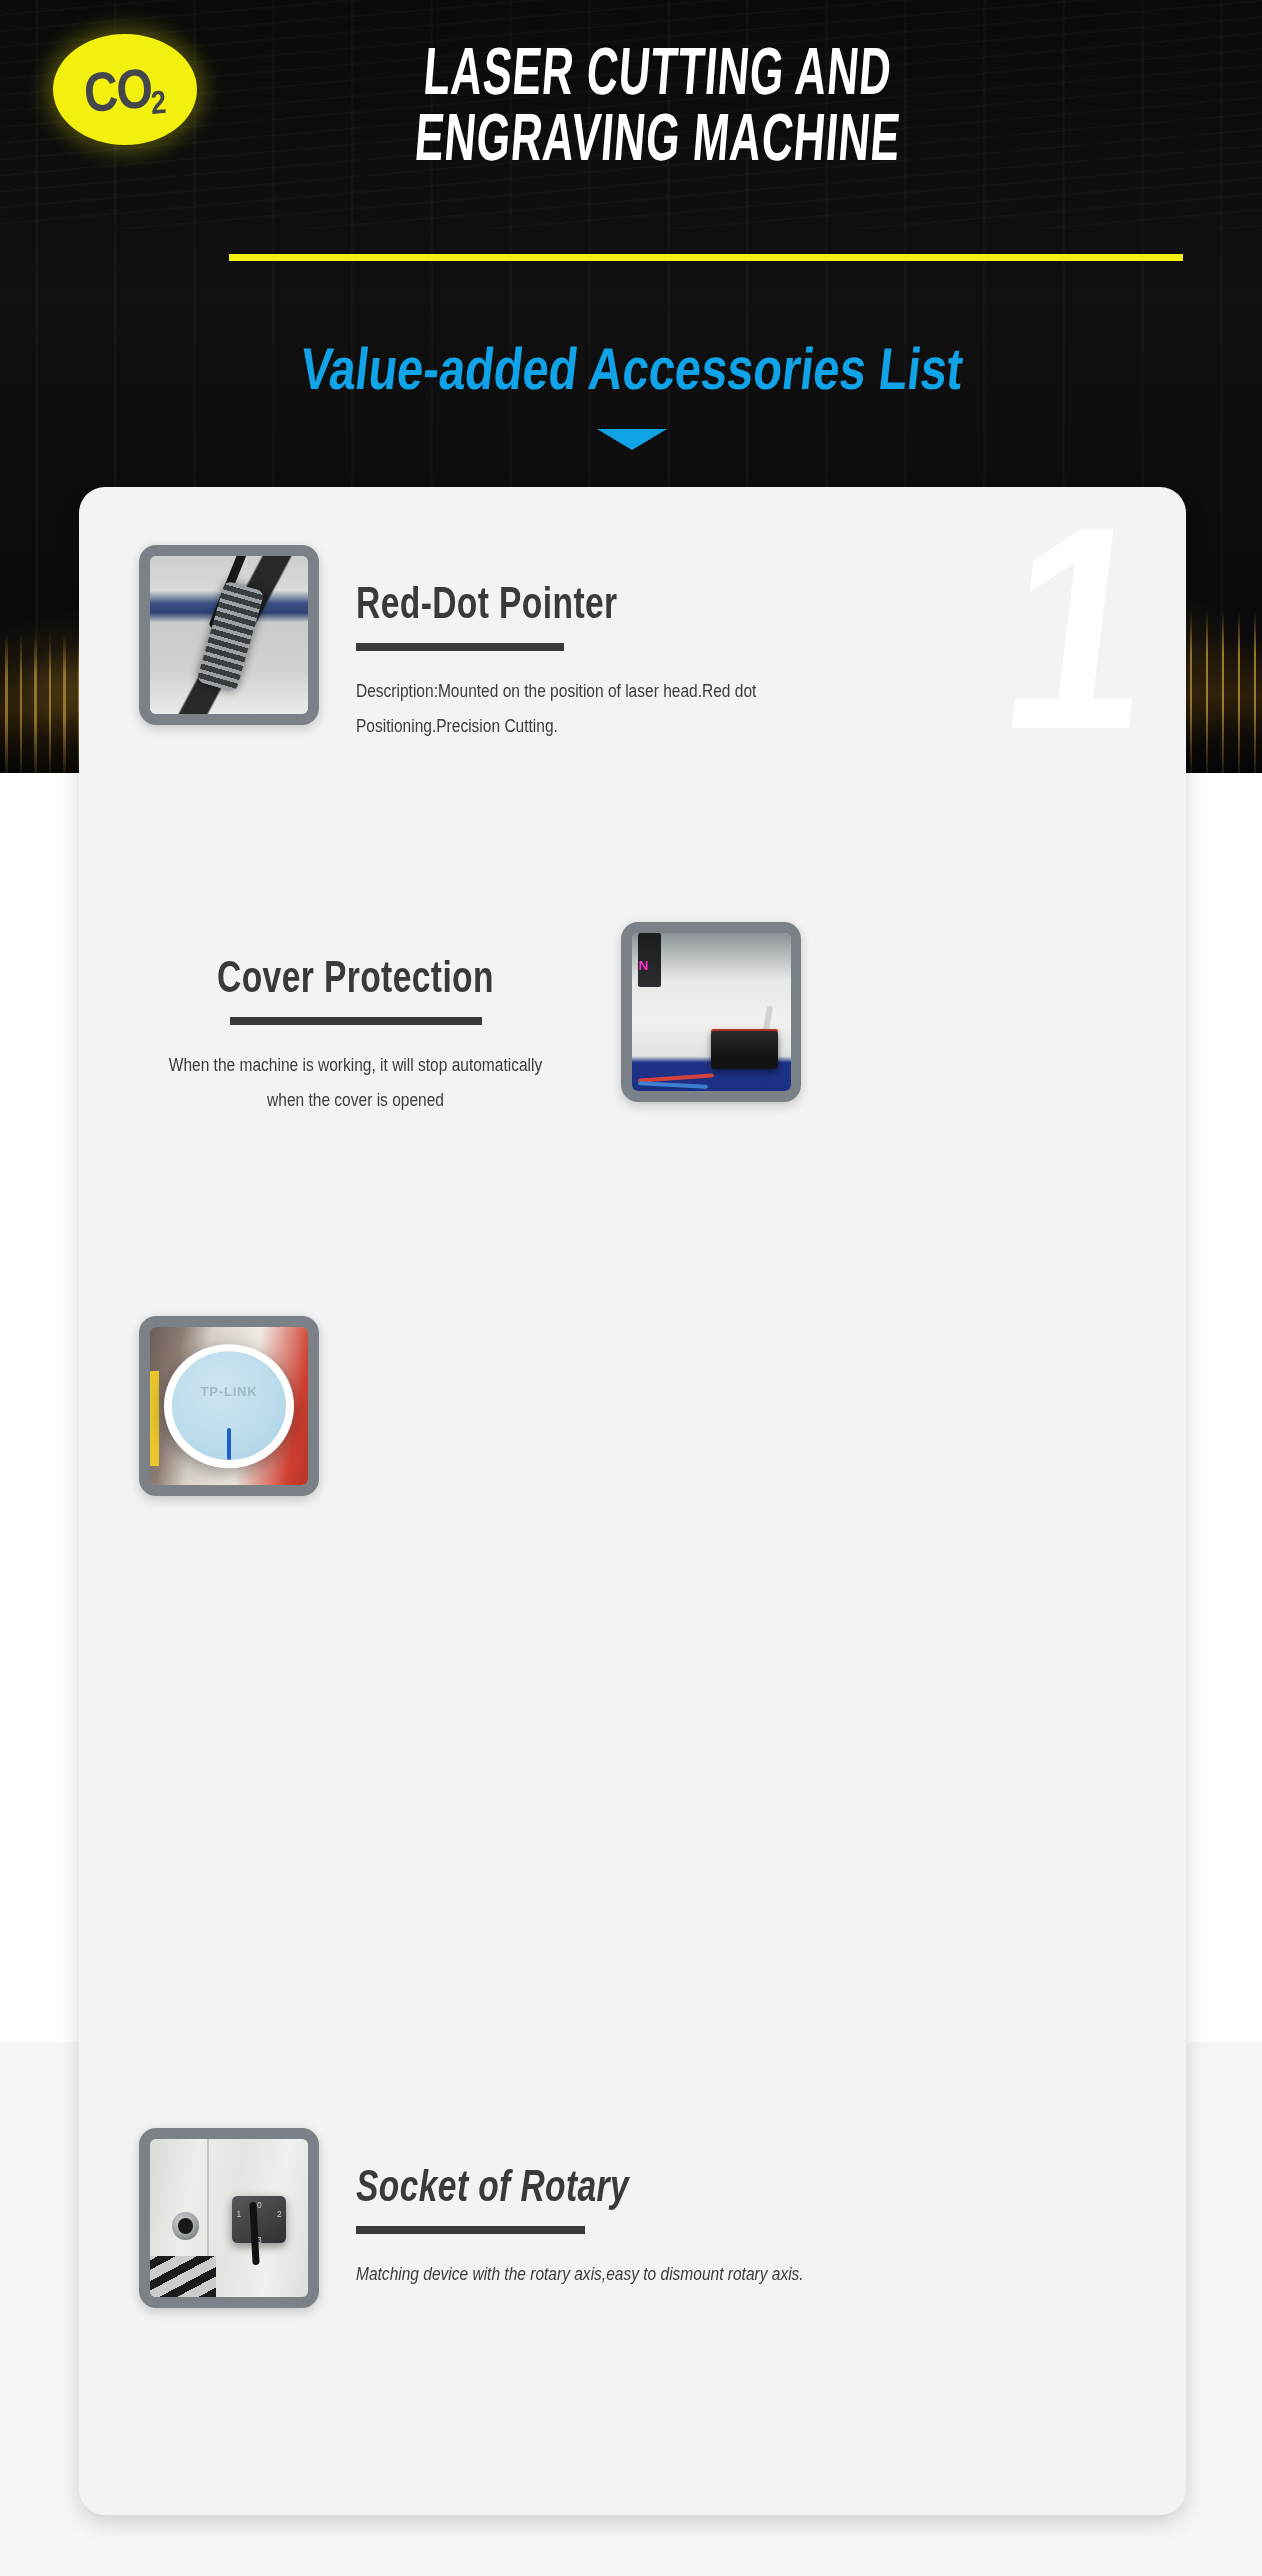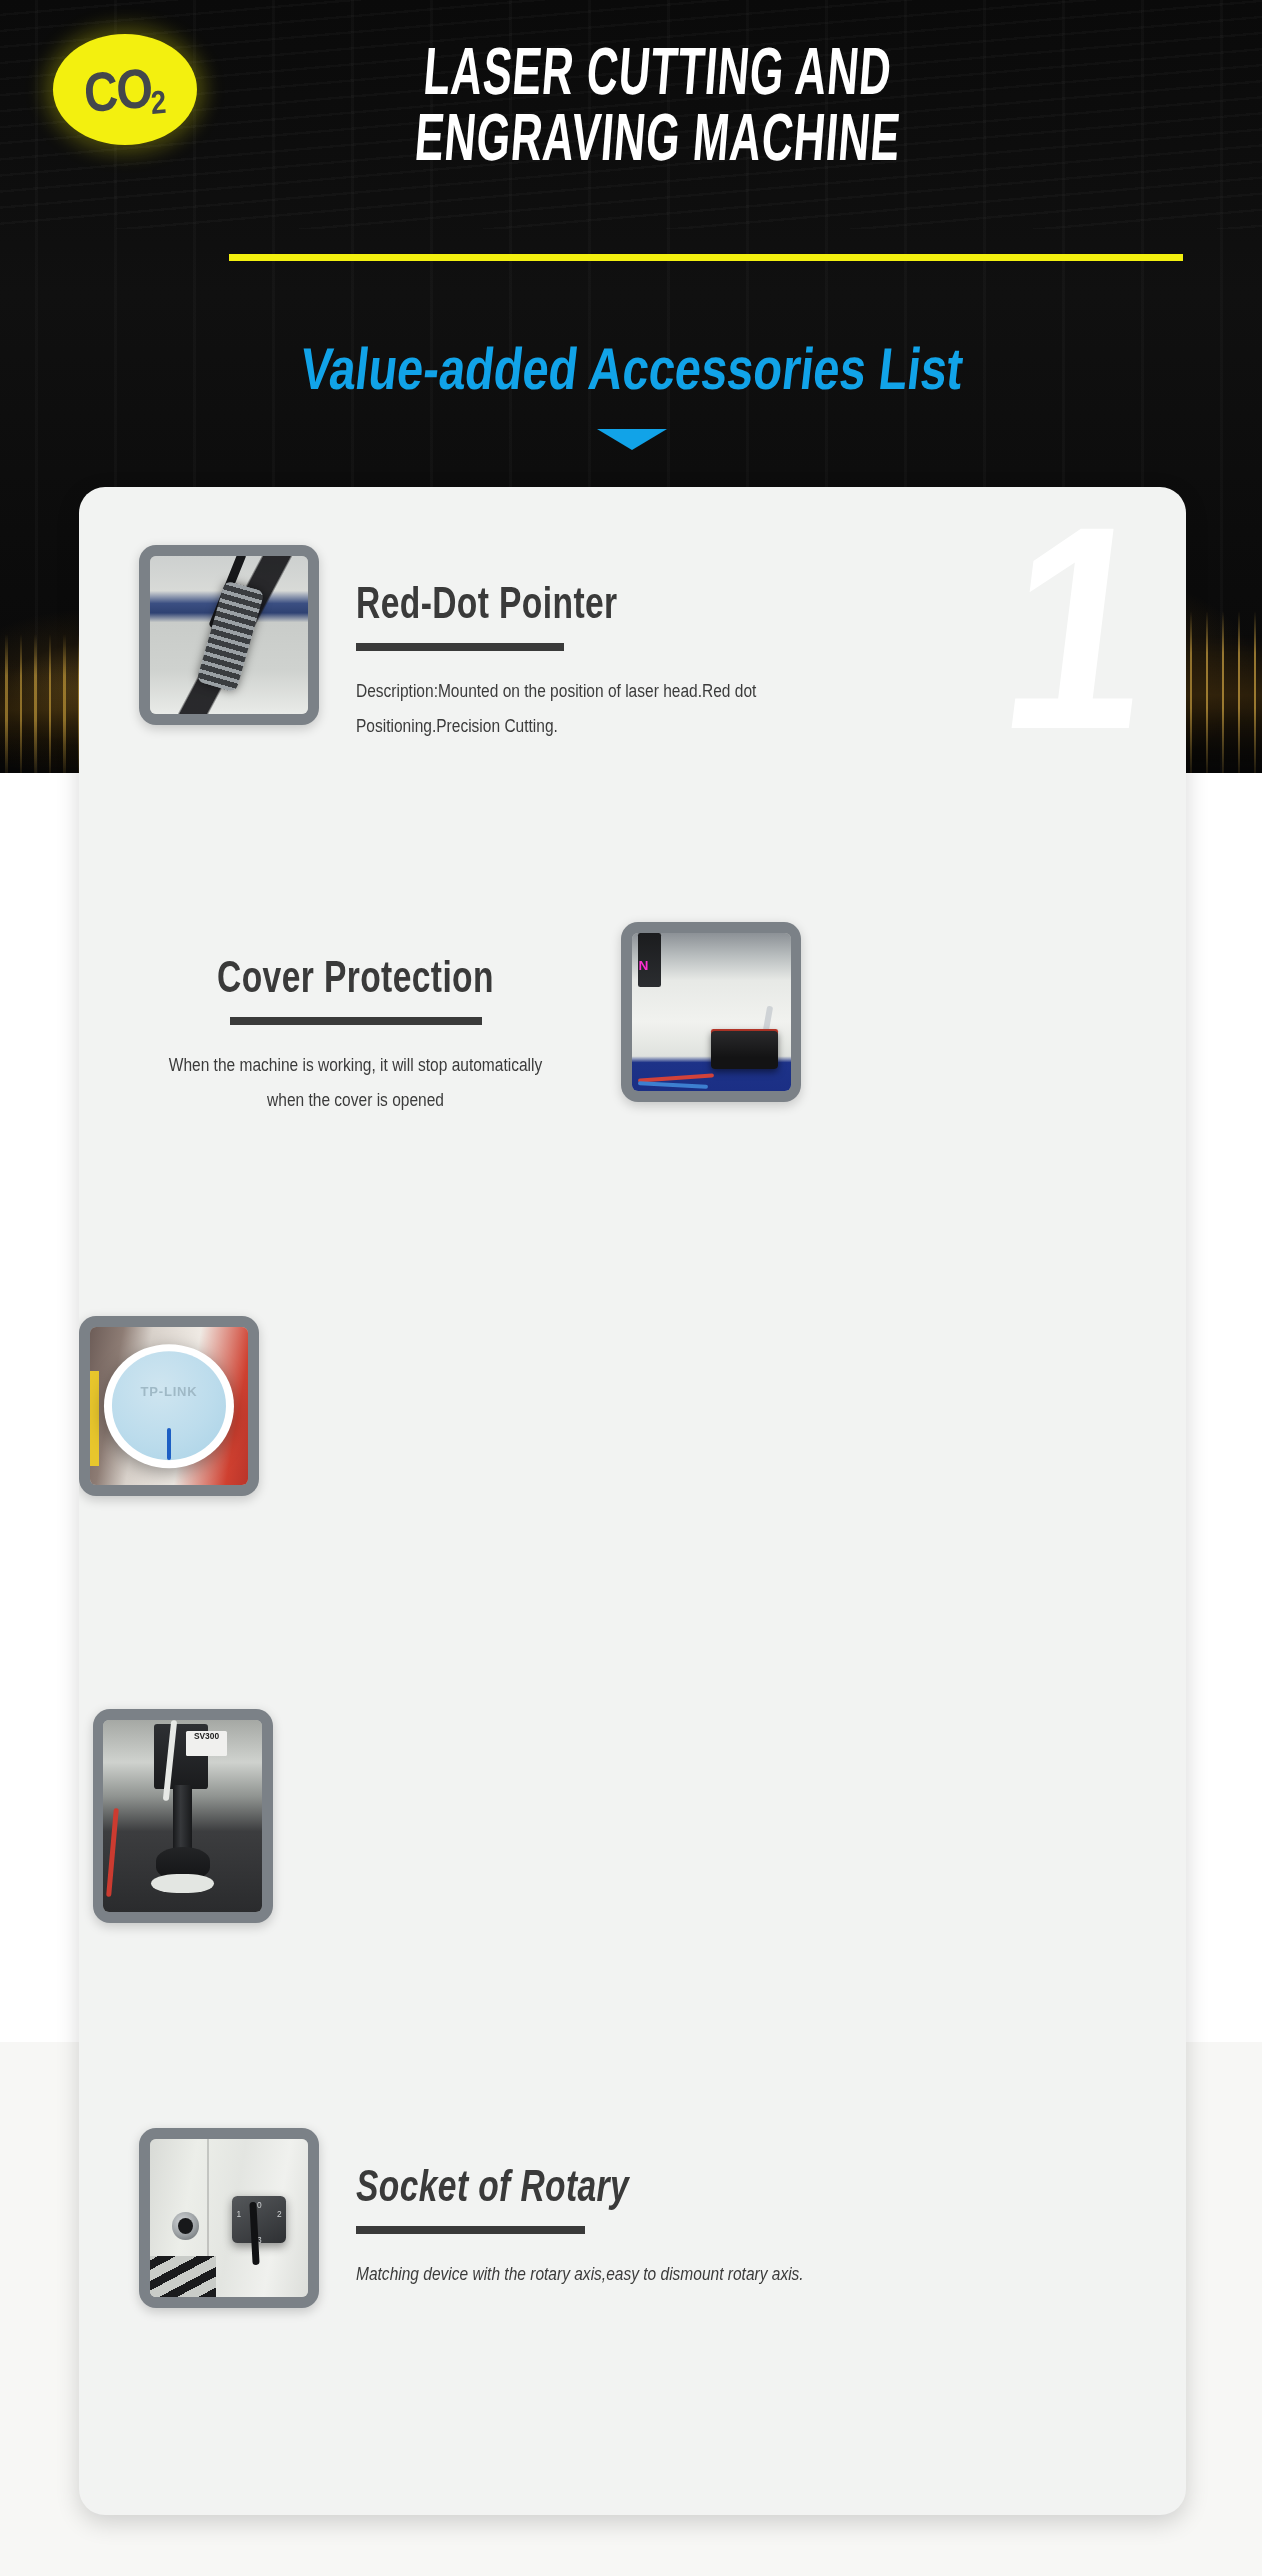--- a/index.html
+++ b/index.html
@@ -476,46 +476,33 @@
             <div class="sw-red"></div>
             <div class="sw"></div>
             <div class="wire-r"></div>
             <div class="wire-b"></div>
           </div>
         </div>
       </div>
     </div>
 
     <div class="row" style="left:0; top:829px; width:1107px;">
-      <div class="img-frame" style="width:180px; height:180px;">
+      <div class="img-frame" style="margin-left:60px; width:180px; height:180px;">
         <div class="img-inner">
           <div class="ph ph-wifi">
             <div class="ylw"></div>
             <div class="disc"></div>
             <div class="brand">TP-LINK</div>
             <div class="led"></div>
           </div>
         </div>
       </div>
     </div>
 
     <div class="row" style="left:0; top:1222px; width:1107px;">
-      <div class="img-frame" style="margin-left:13.7px; width:180px; height:214px;">
-        <div class="img-inner">
-          <div class="ph ph-ccd">
-            <div class="body"></div>
-            <div class="hose"></div>
-            <div class="label">SV300</div>
-            <div class="tube"></div>
-            <div class="red"></div>
-            <div class="nozzle"></div>
-            <div class="ring"></div>
-          </div>
-        </div>
-      </div>
     </div>
 
     <div class="row" style="left:0; top:1641px; width:1107px;">
       <div class="img-frame" style="margin-left:60px; width:180px; height:180px;">
         <div class="img-inner">
           <div class="ph ph-socket">
             <div class="edge"></div>
             <div class="conn"></div>
             <div class="knobplate"></div>
             <div class="nums">

